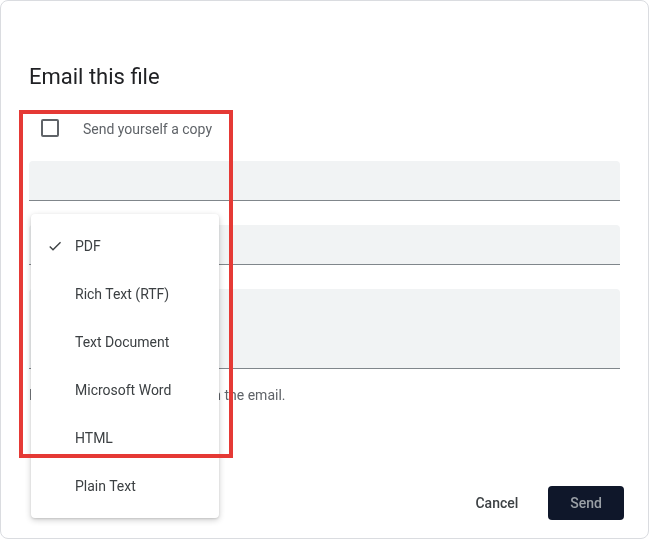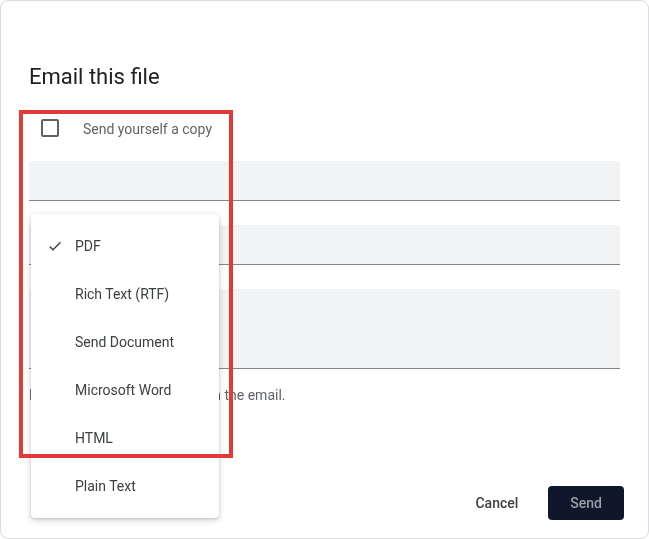--- a/index.html
+++ b/index.html
@@ -197,21 +197,21 @@
             </svg>
         </span>
         <span>PDF</span>
       </div>
       <div class="dropdown-item">
         <span class="check-slot"></span>
         <span>Rich Text (RTF)</span>
       </div>
       <div class="dropdown-item">
         <span class="check-slot"></span>
-        <span>Send Document</span>
+        <span>Text Document</span>
       </div>
       <div class="dropdown-item">
         <span class="check-slot"></span>
         <span>Microsoft Word</span>
       </div>
       <div class="dropdown-item">
         <span class="check-slot"></span>
         <span>HTML</span>
       </div>
       <div class="dropdown-item">

